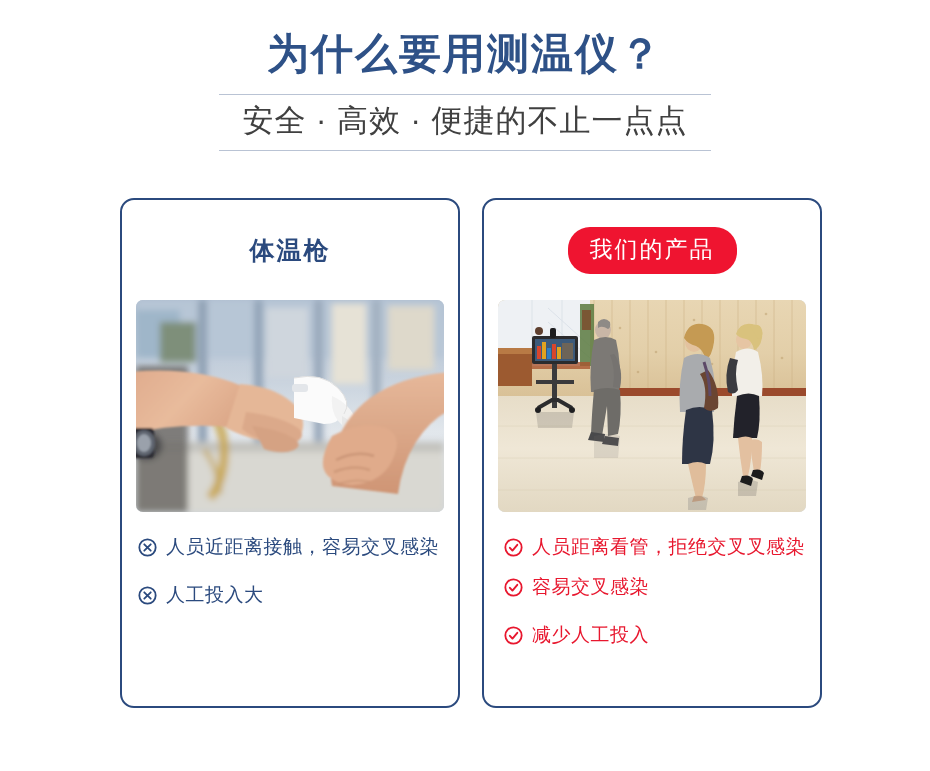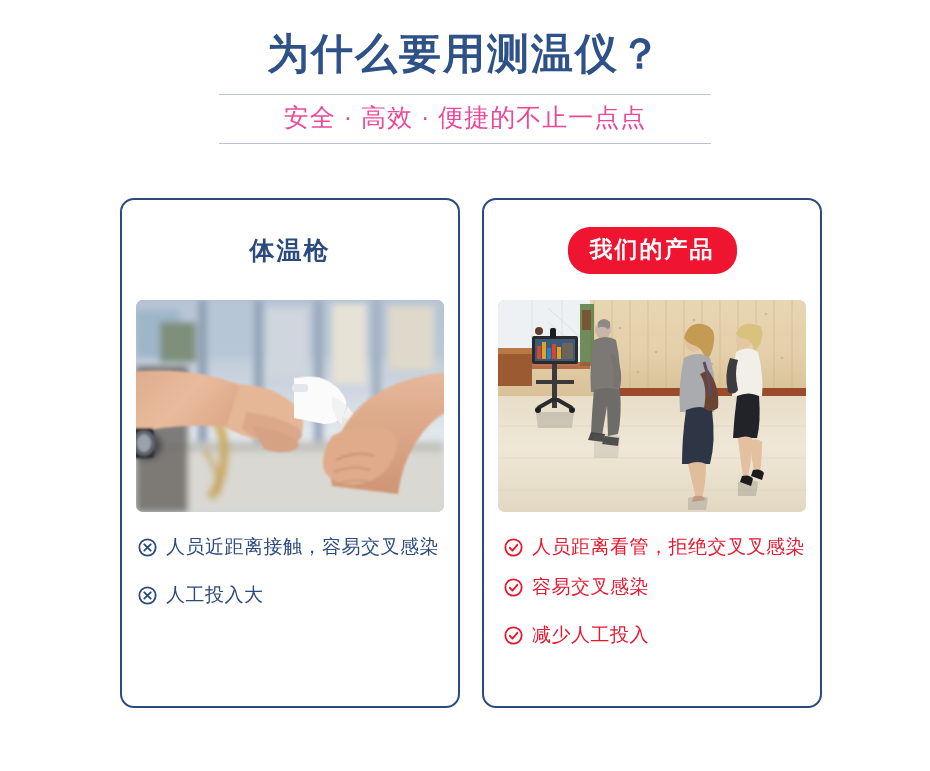--- a/index.html
+++ b/index.html
@@ -39,22 +39,22 @@
 
   .subtitle-wrap {
     margin: 16px auto 0;
     width: 492px;
     border-top: 1px solid #b9c3d4;
     border-bottom: 1px solid #b9c3d4;
     padding: 7px 0 9px;
   }
 
   .subtitle {
-    font-size: 25px;
-    color: #ec4899;
+    font-size: 31px;
+    color: #404040;
     letter-spacing: 1px;
     line-height: 1.25;
     white-space: nowrap;
   }
 
   
   .cards {
     position: absolute;
     top: 198px;
     left: 110px;
@@ -86,21 +86,21 @@
     font-weight: bold;
     color: #2b4a7e;
     letter-spacing: 2px;
   }
 
   .badge {
     display: inline-block;
     background: #ef1430;
     color: #ffffff;
     font-size: 23px;
-    font-weight: bold;
+    font-weight: normal;
     letter-spacing: 2px;
     padding: 7px 22px 9px;
     border-radius: 22px;
   }
 
   .photo {
     width: 308px;
     height: 212px;
     margin: 0 auto;
     border-radius: 7px;

